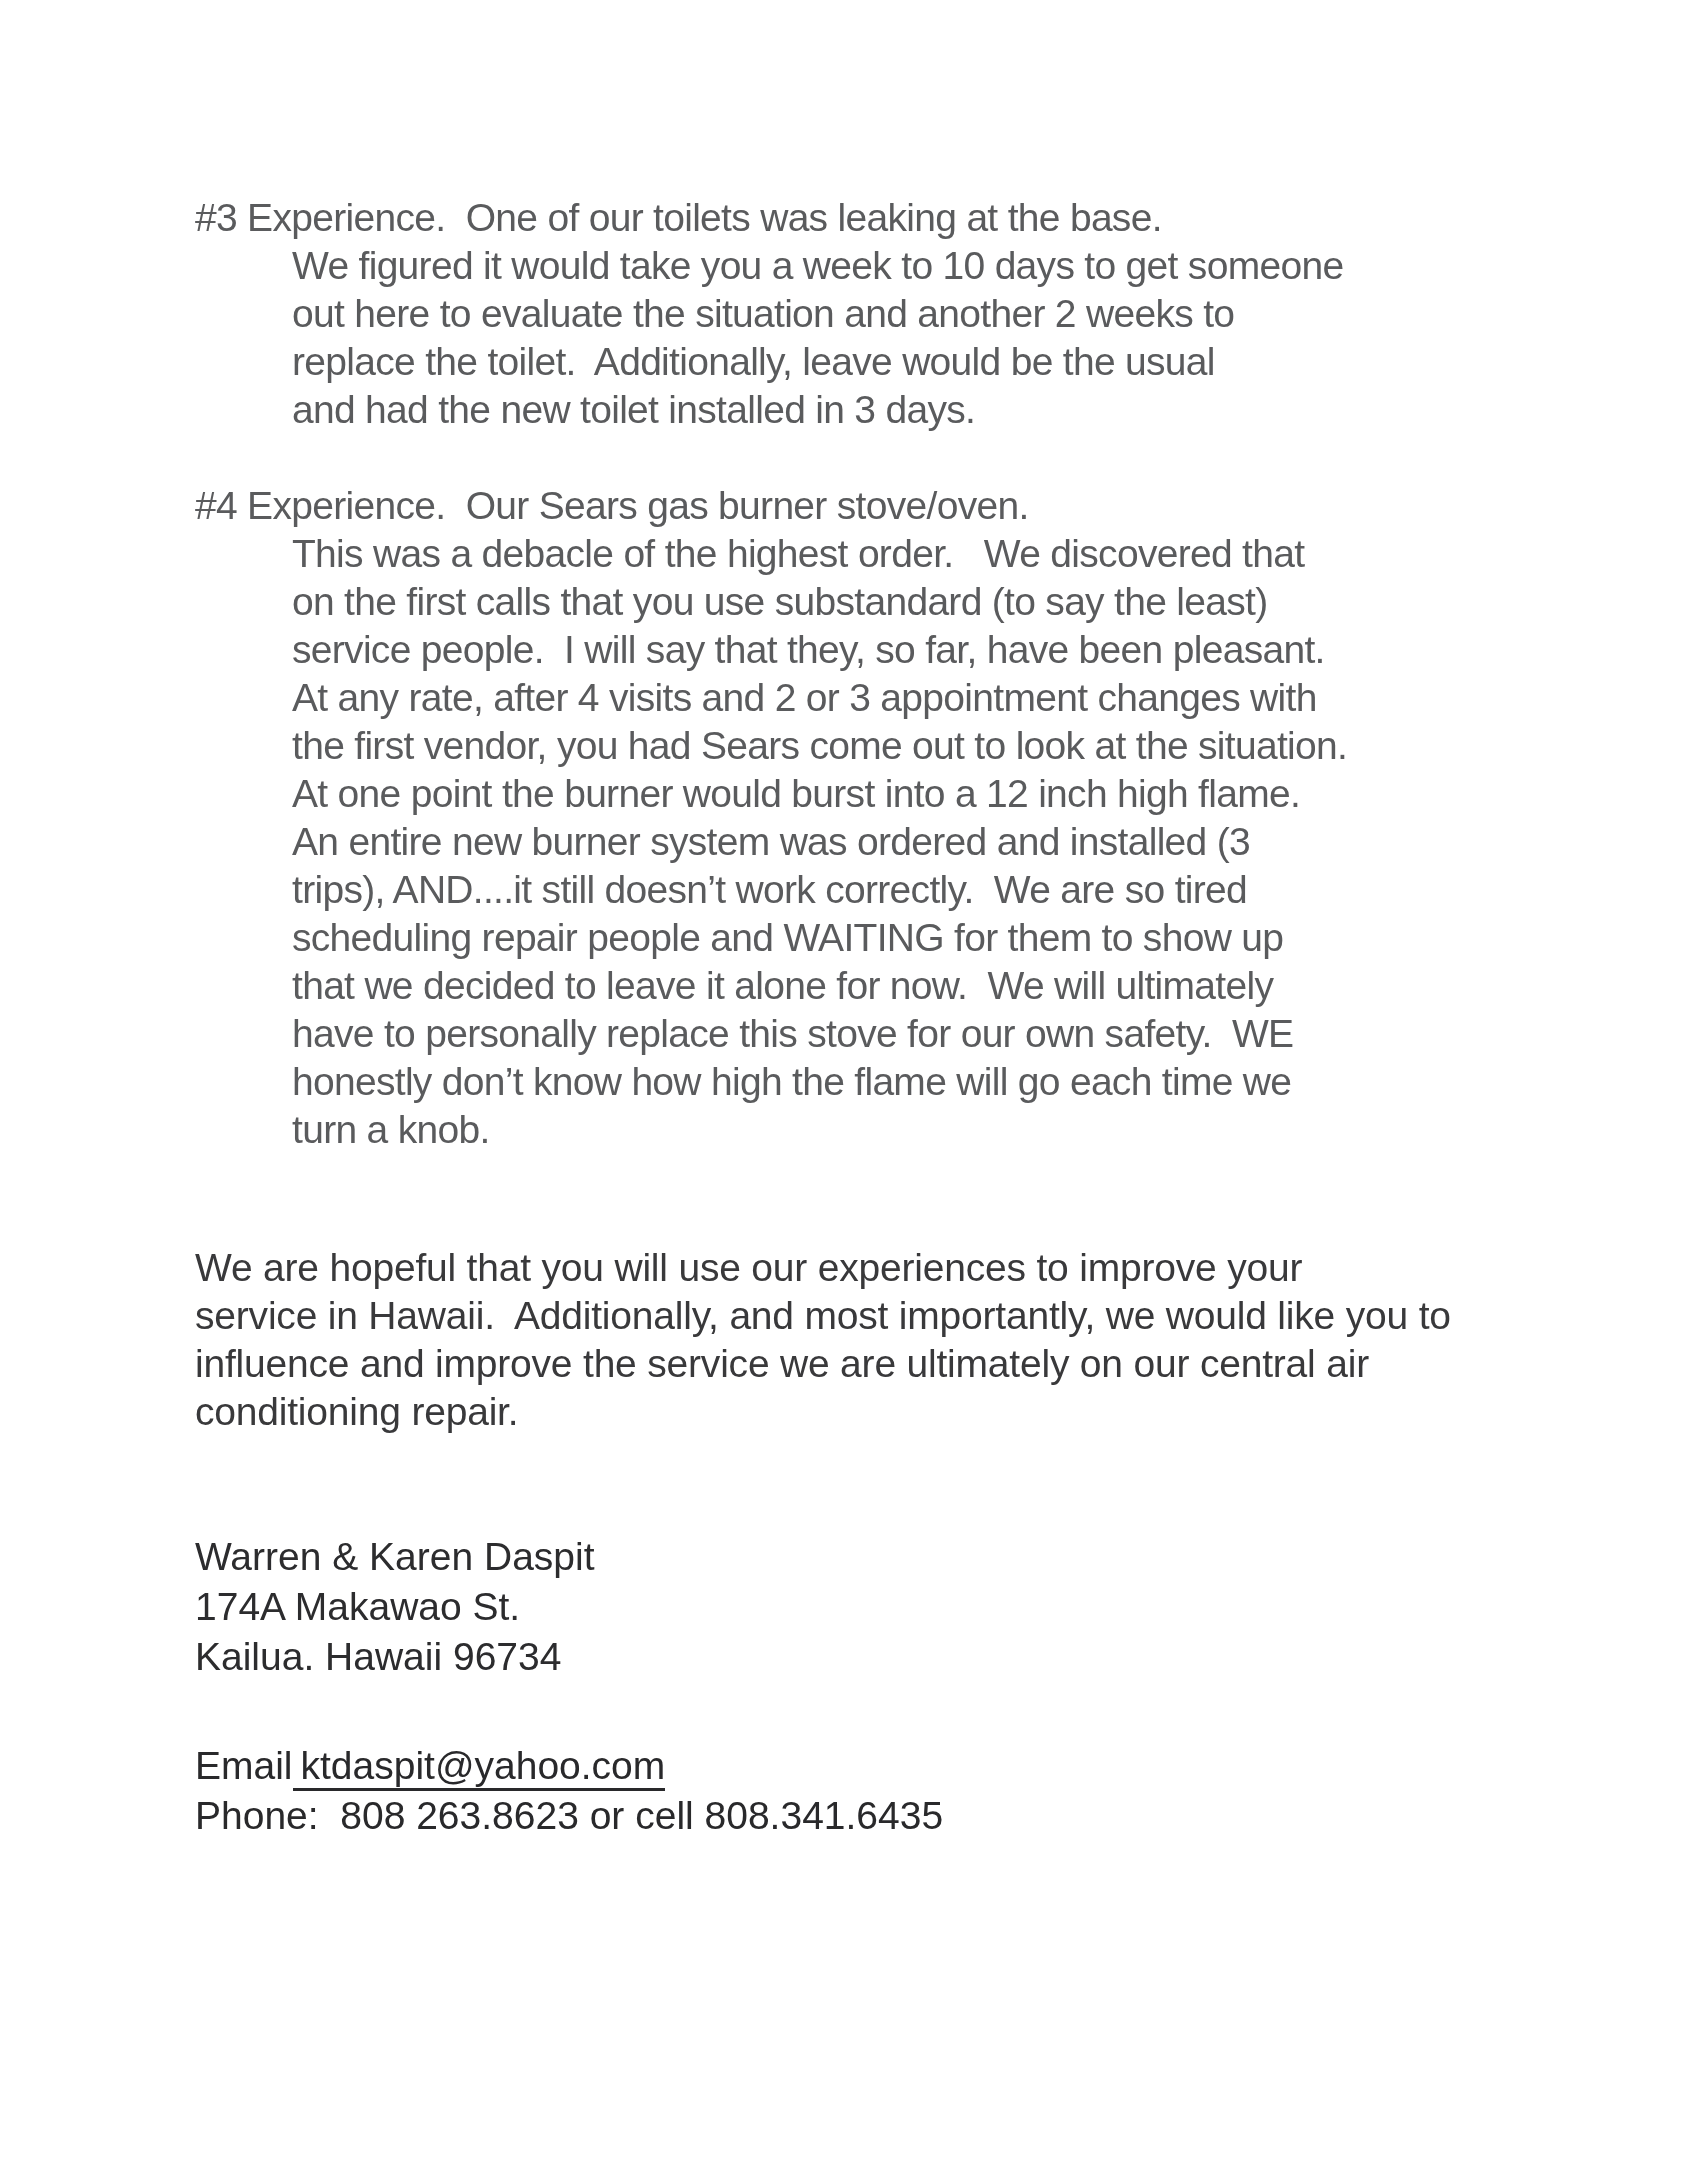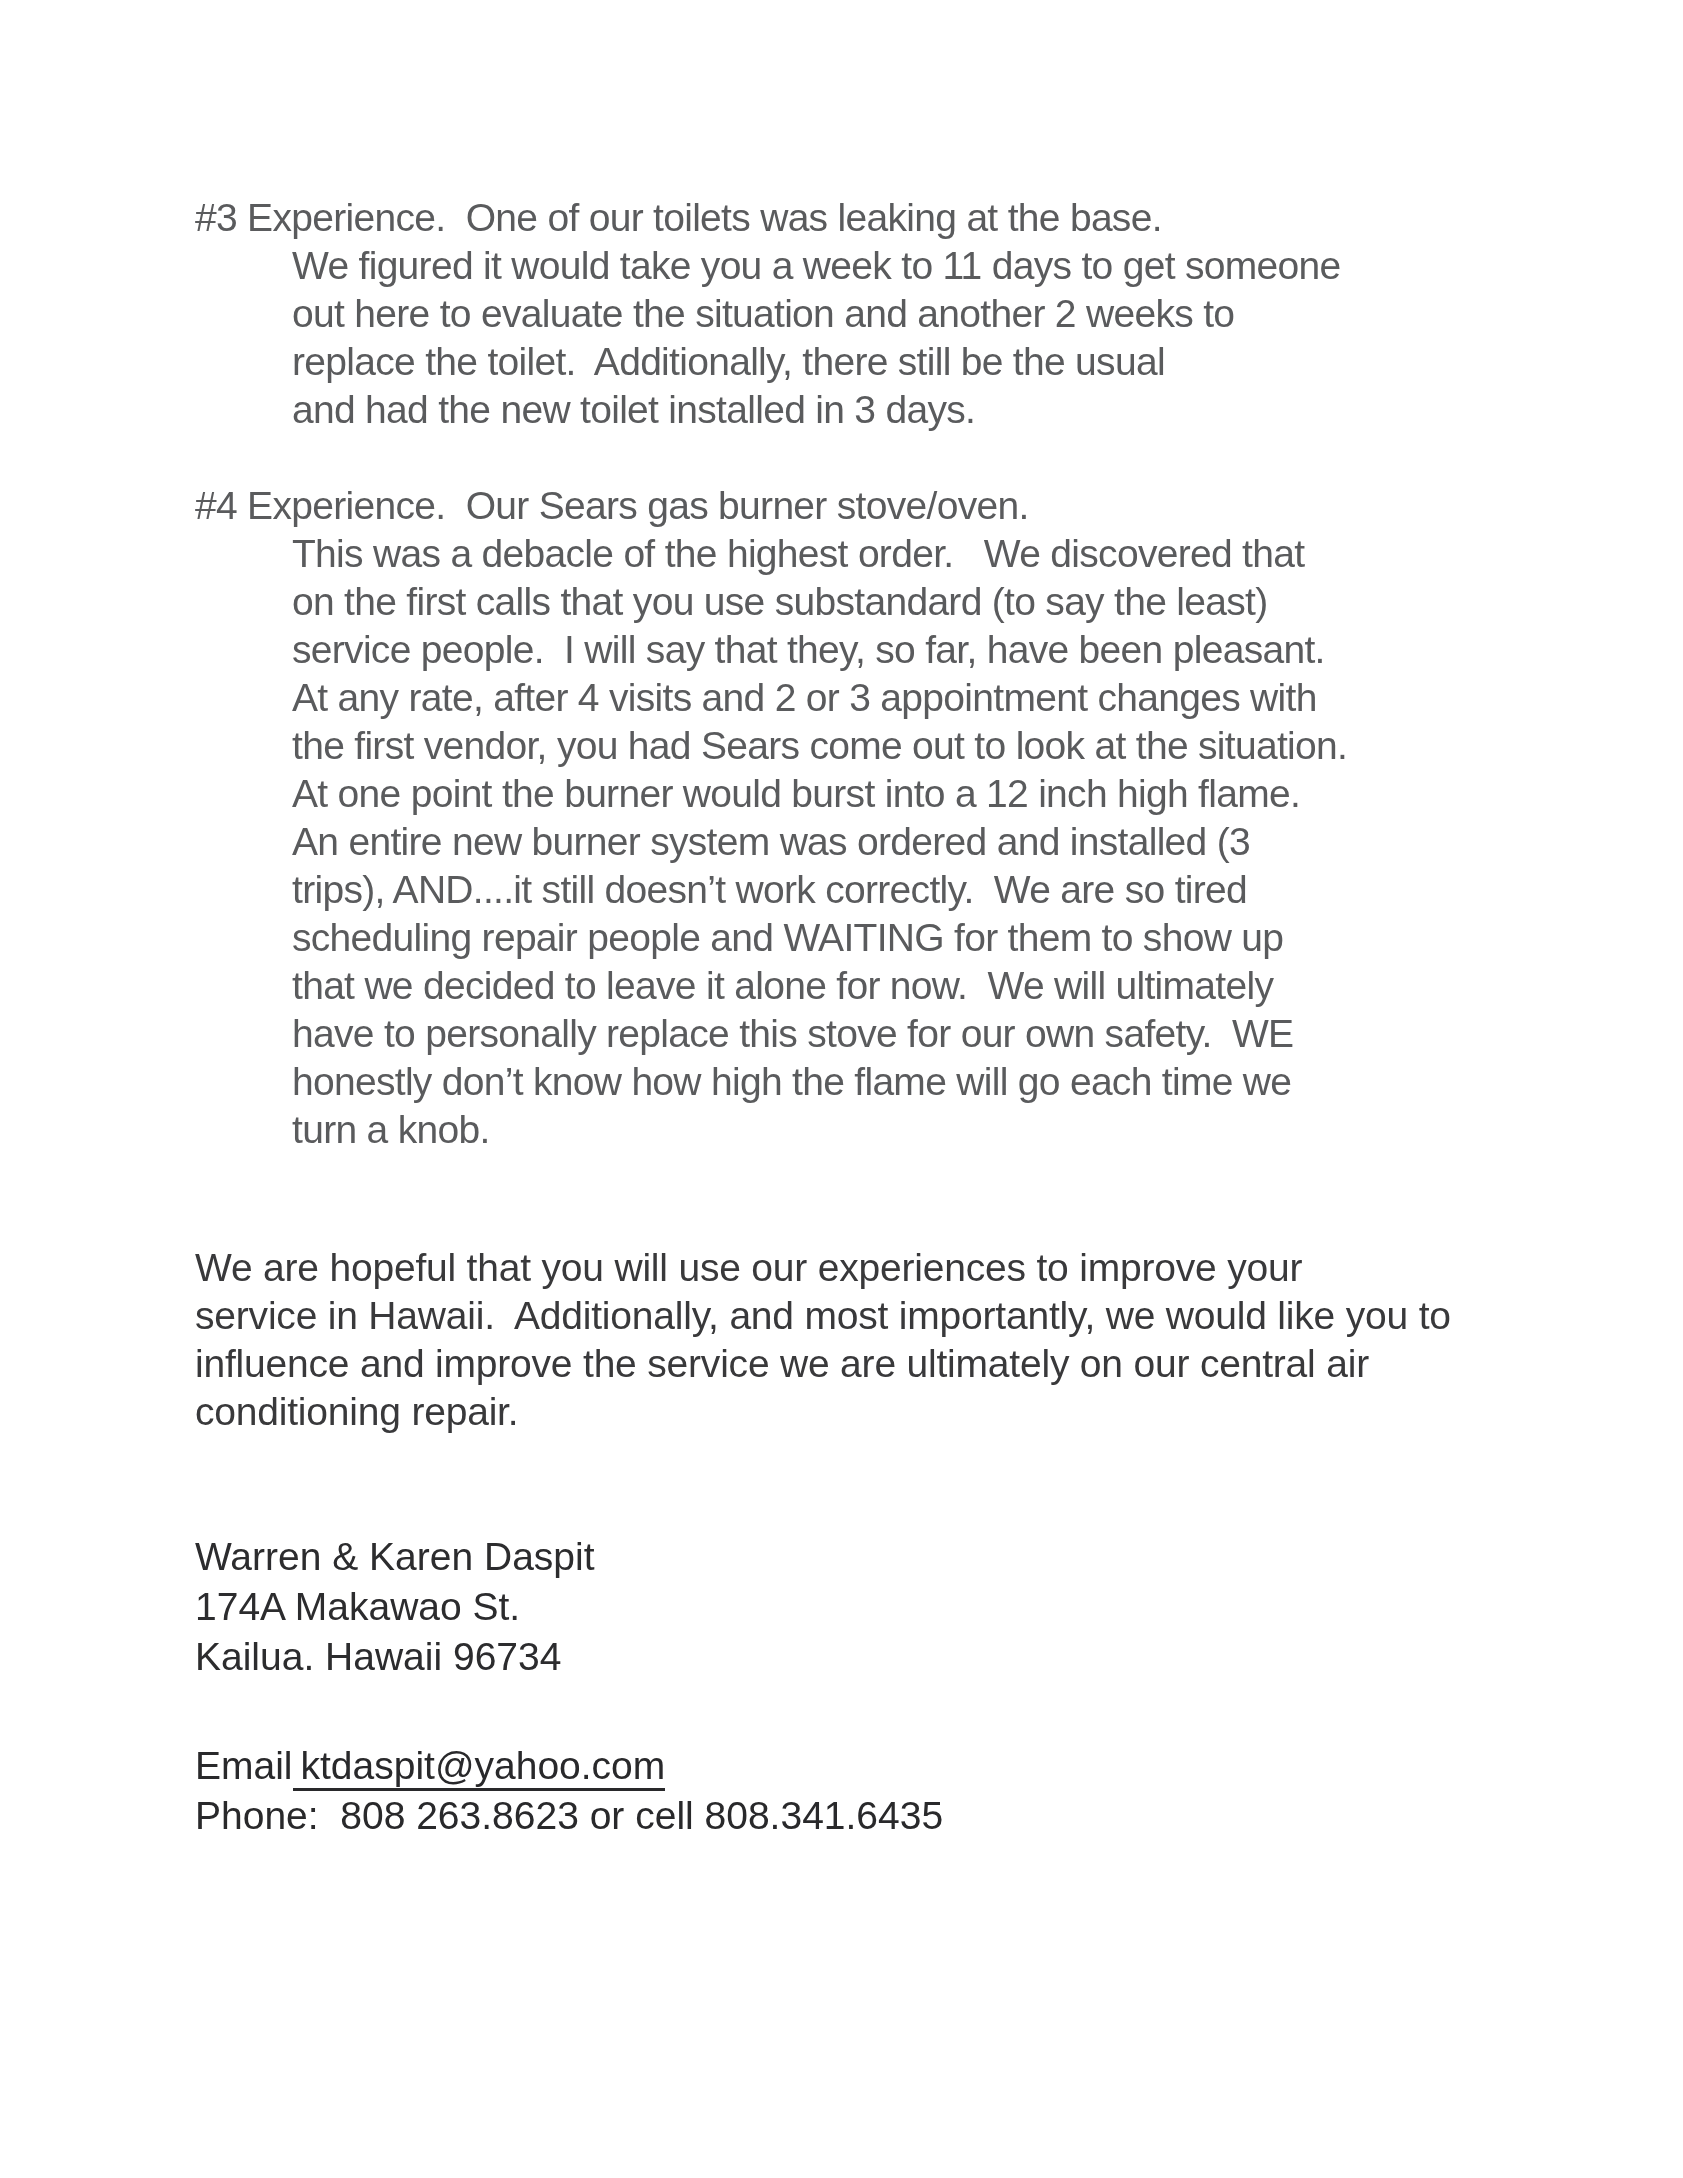--- a/index.html
+++ b/index.html
@@ -43,23 +43,23 @@
     cursor: pointer;
   }
 </style>
 </head>
 <body>
 
 <div class="page">
 
   <section class="para muted hang">
     <div class="line">#3 Experience.  One of our toilets was leaking at the base.</div>
-    <div class="line ind">We figured it would take you a week to 11 days to get someone</div>
+    <div class="line ind">We figured it would take you a week to 10 days to get someone</div>
     <div class="line ind">out here to evaluate the situation and another 2 weeks to</div>
-    <div class="line ind">replace the toilet.  Additionally, there still be the usual</div>
+    <div class="line ind">replace the toilet.  Additionally, leave would be the usual</div>
     <div class="line ind">and had the new toilet installed in 3 days.</div>
   </section>
 
   <section class="para muted hang gap-para">
     <div class="line">#4 Experience.  Our Sears gas burner stove/oven.</div>
     <div class="line ind">This was a debacle of the highest order.   We discovered that</div>
     <div class="line ind">on the first calls that you use substandard (to say the least)</div>
     <div class="line ind">service people.  I will say that they, so far, have been pleasant.</div>
     <div class="line ind">At any rate, after 4 visits and 2 or 3 appointment changes with</div>
     <div class="line ind">the first vendor, you had Sears come out to look at the situation.</div>

